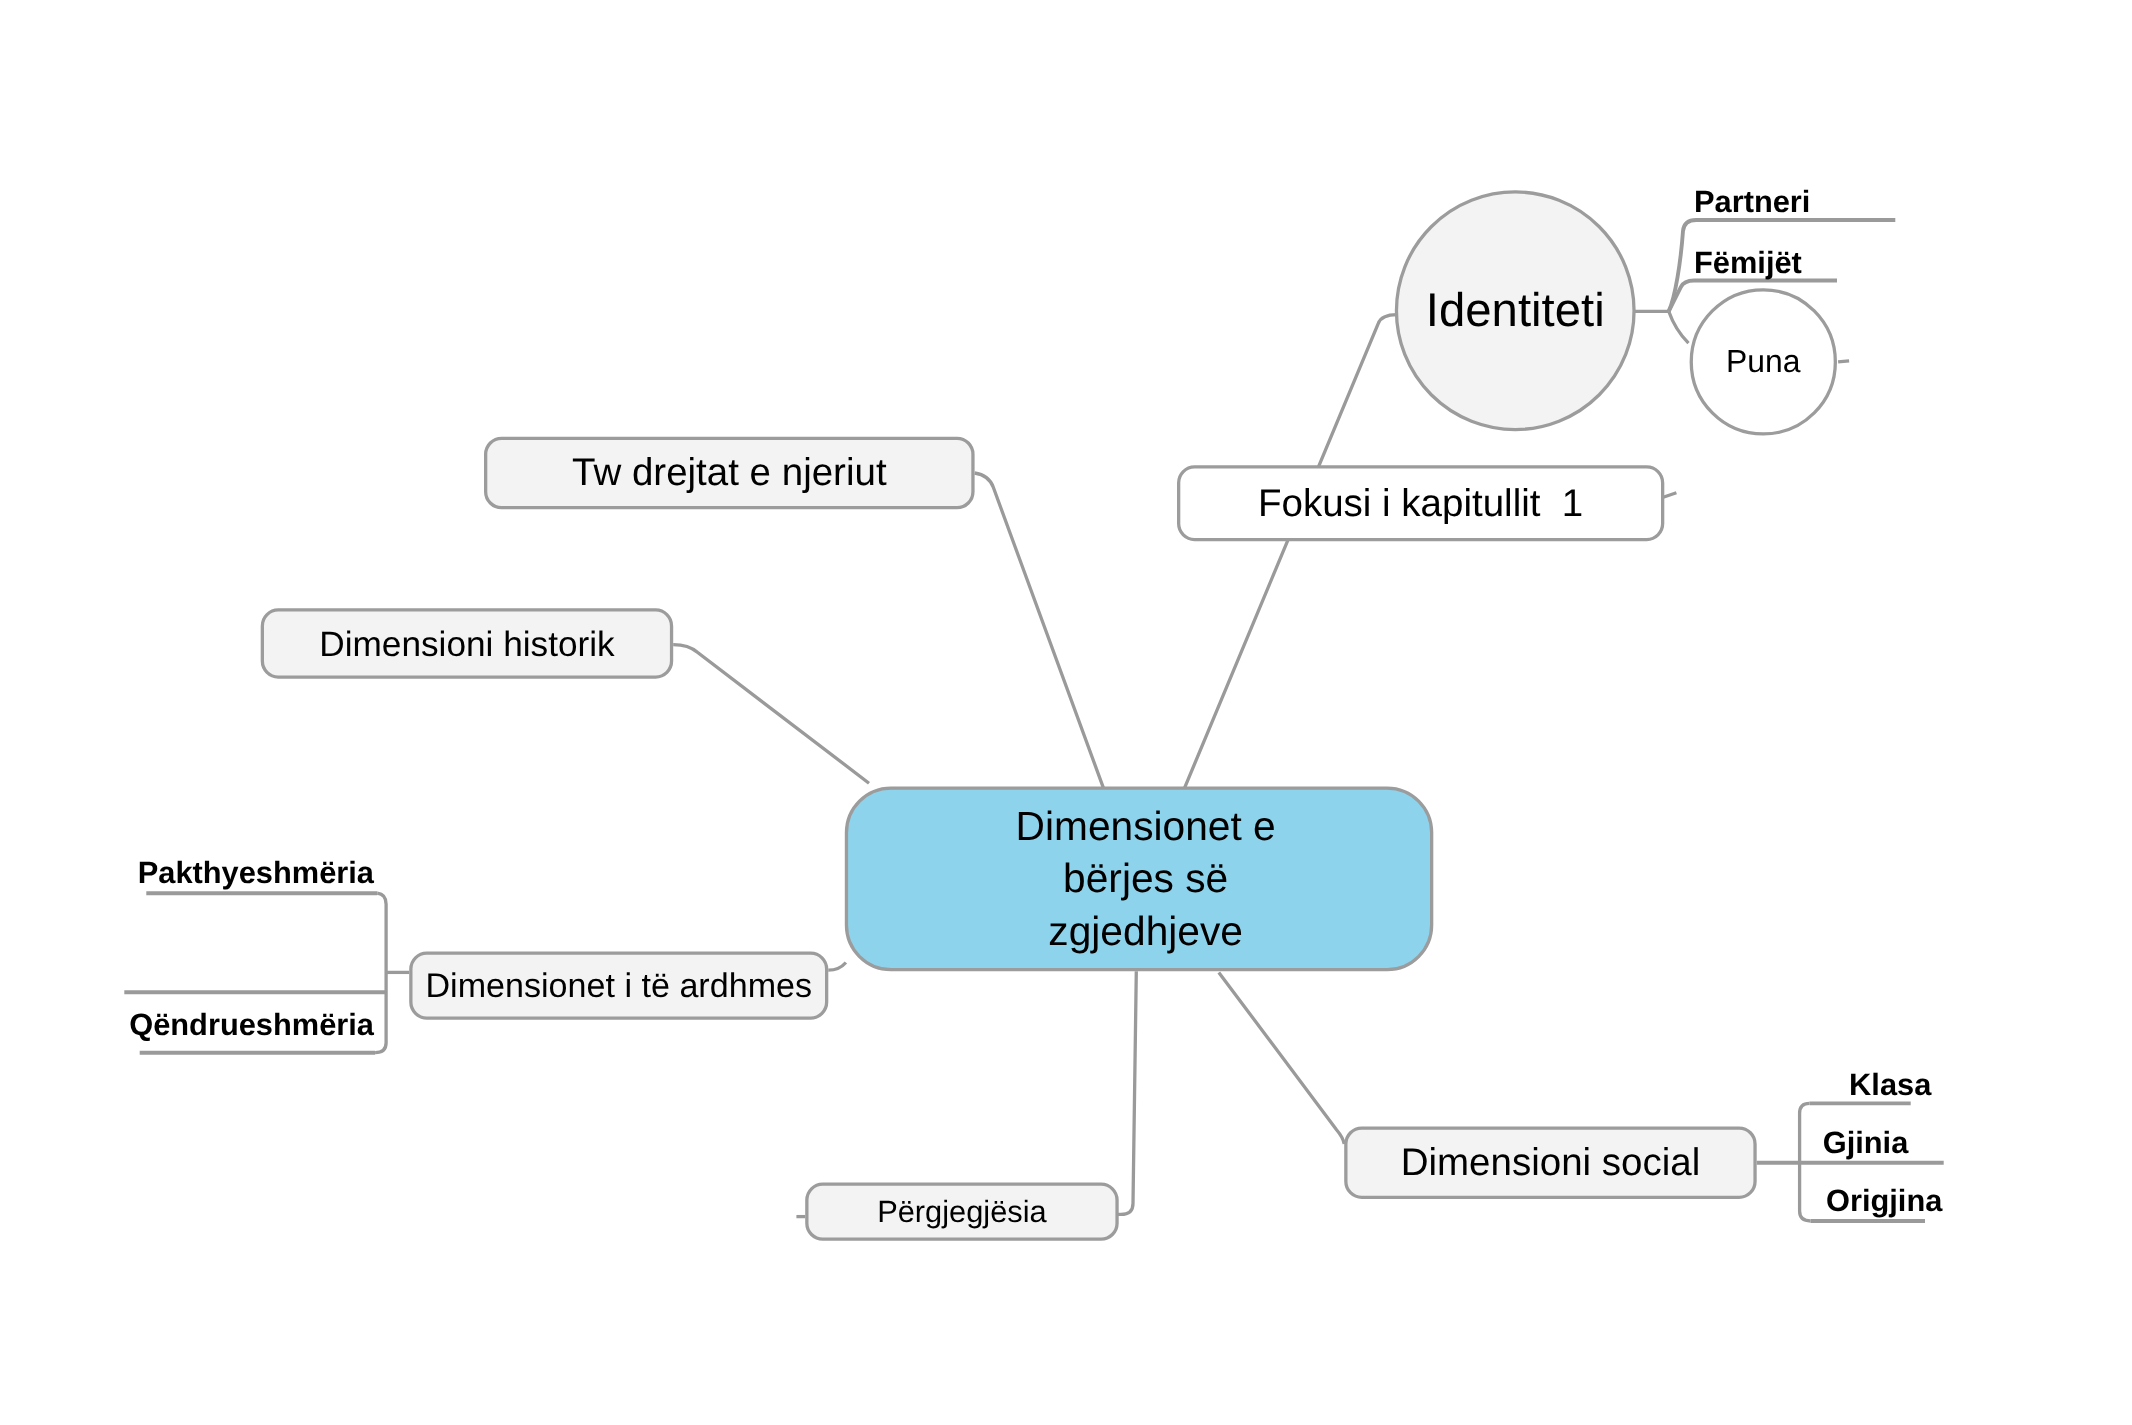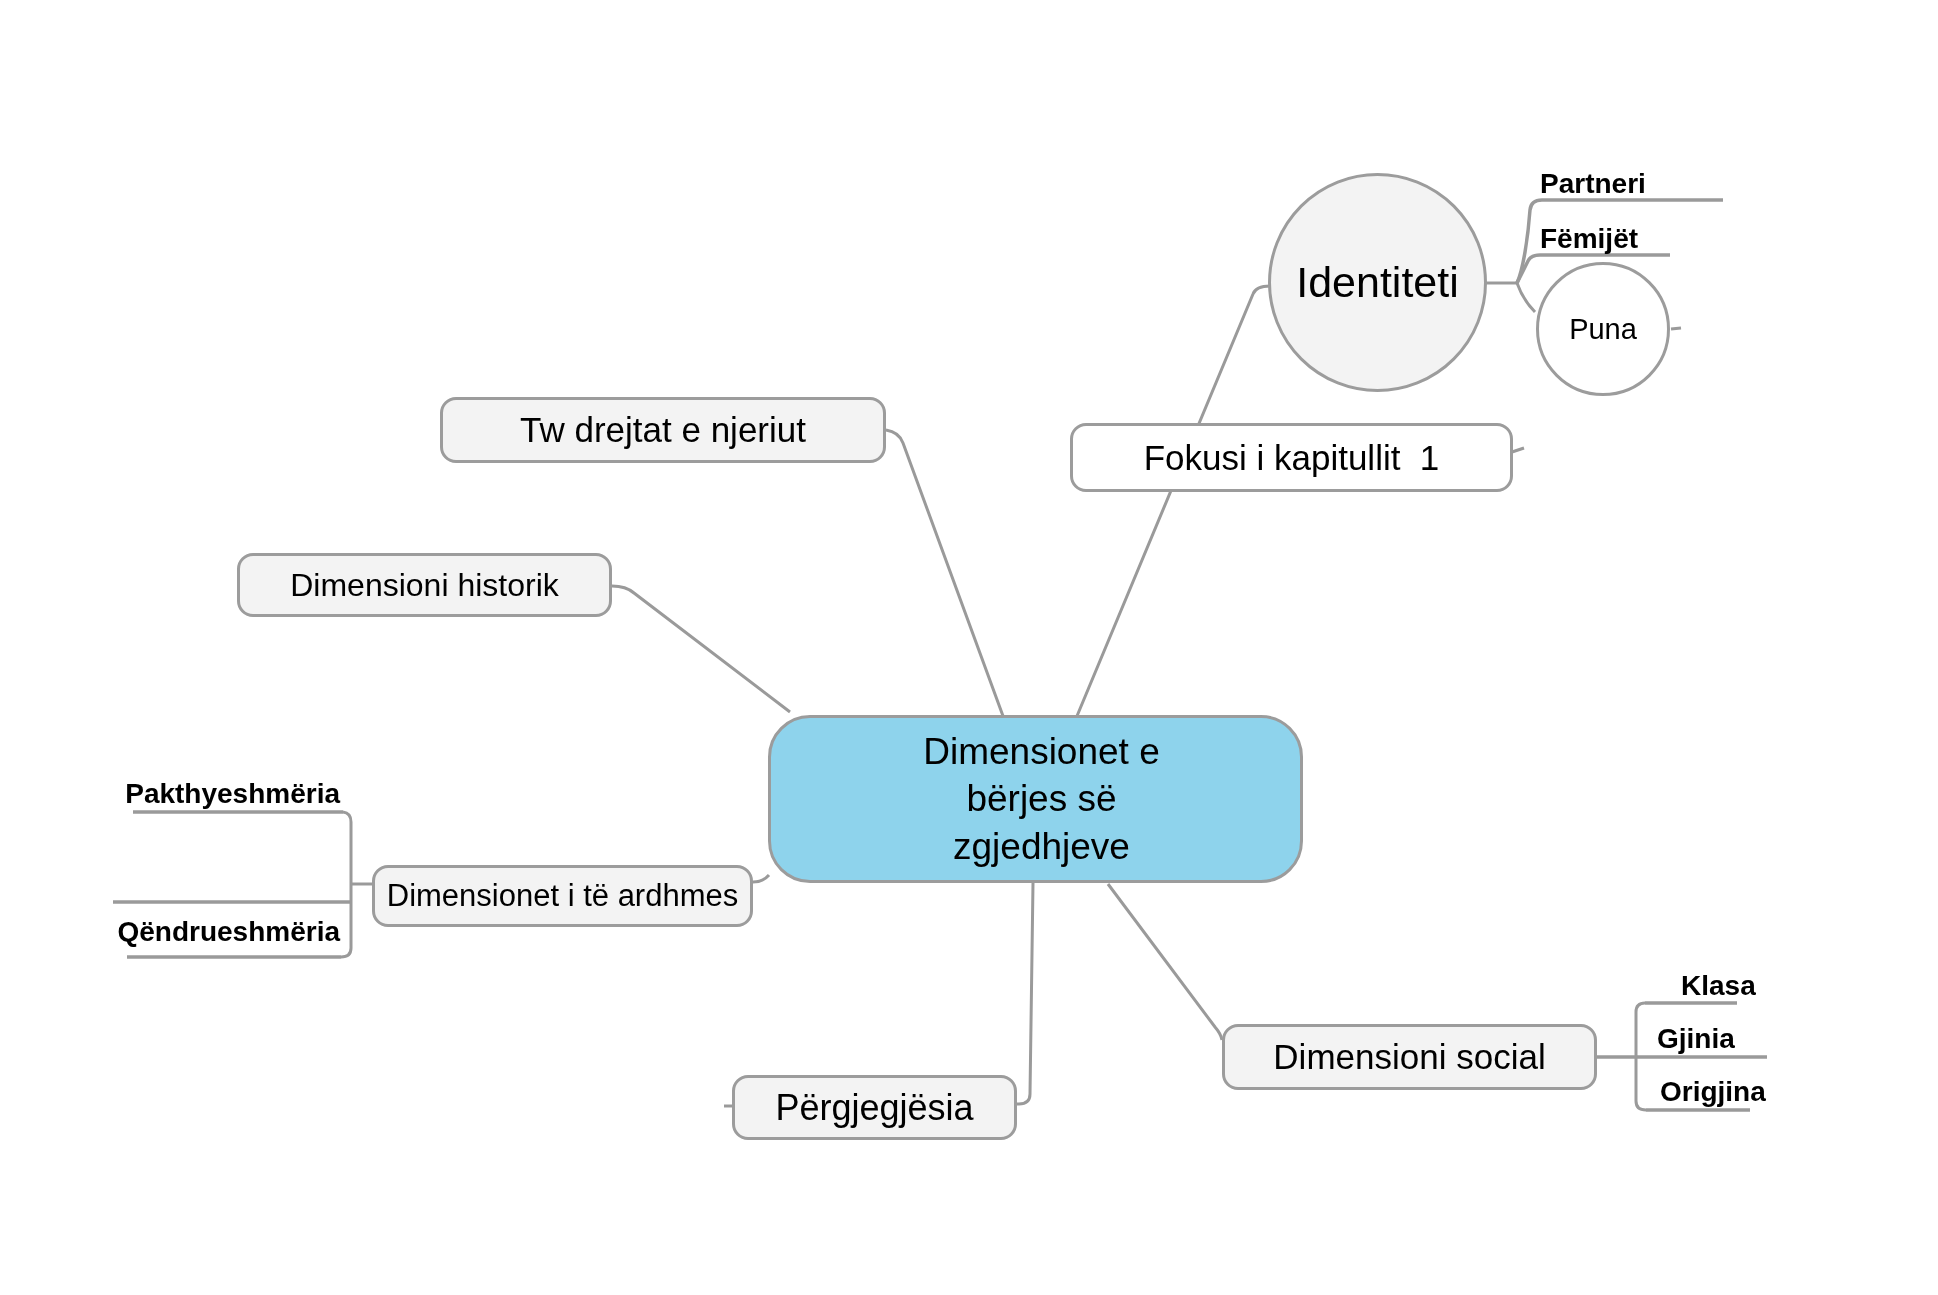--- a/index.html
+++ b/index.html
@@ -107,21 +107,21 @@
     <span>Dimensioni historik</span>
   </div>
 
   <div class="node rect" style="left:372px;top:853px;width:381px;height:62px;font-size:31px;margin-top:12px;">
     <span>Dimensionet i të ardhmes</span>
   </div>
 
   <div class="sublabel" style="left:95px;top:778px;width:245px;text-align:right;">Pakthyeshmëria</div>
   <div class="sublabel" style="left:95px;top:916px;width:245px;text-align:right;">Qëndrueshmëria</div>
 
-  <div class="node rect" style="left:732px;top:1075px;width:285px;height:65px;font-size:36px;">
+  <div class="node rect" style="left:732px;top:1075px;width:285px;height:53px;font-size:28px;">
     <span>Përgjegjësia</span>
   </div>
 
   <div class="node rect" style="left:1222px;top:1024px;width:375px;height:66px;font-size:35px;">
     <span>Dimensioni social</span>
   </div>
 
   <div class="sublabel" style="left:1657px;top:970px;margin-left:24px;">Klasa</div>
   <div class="sublabel" style="left:1657px;top:1023px;">Gjinia</div>
   <div class="sublabel" style="left:1660px;top:1076px;">Origjina</div>

